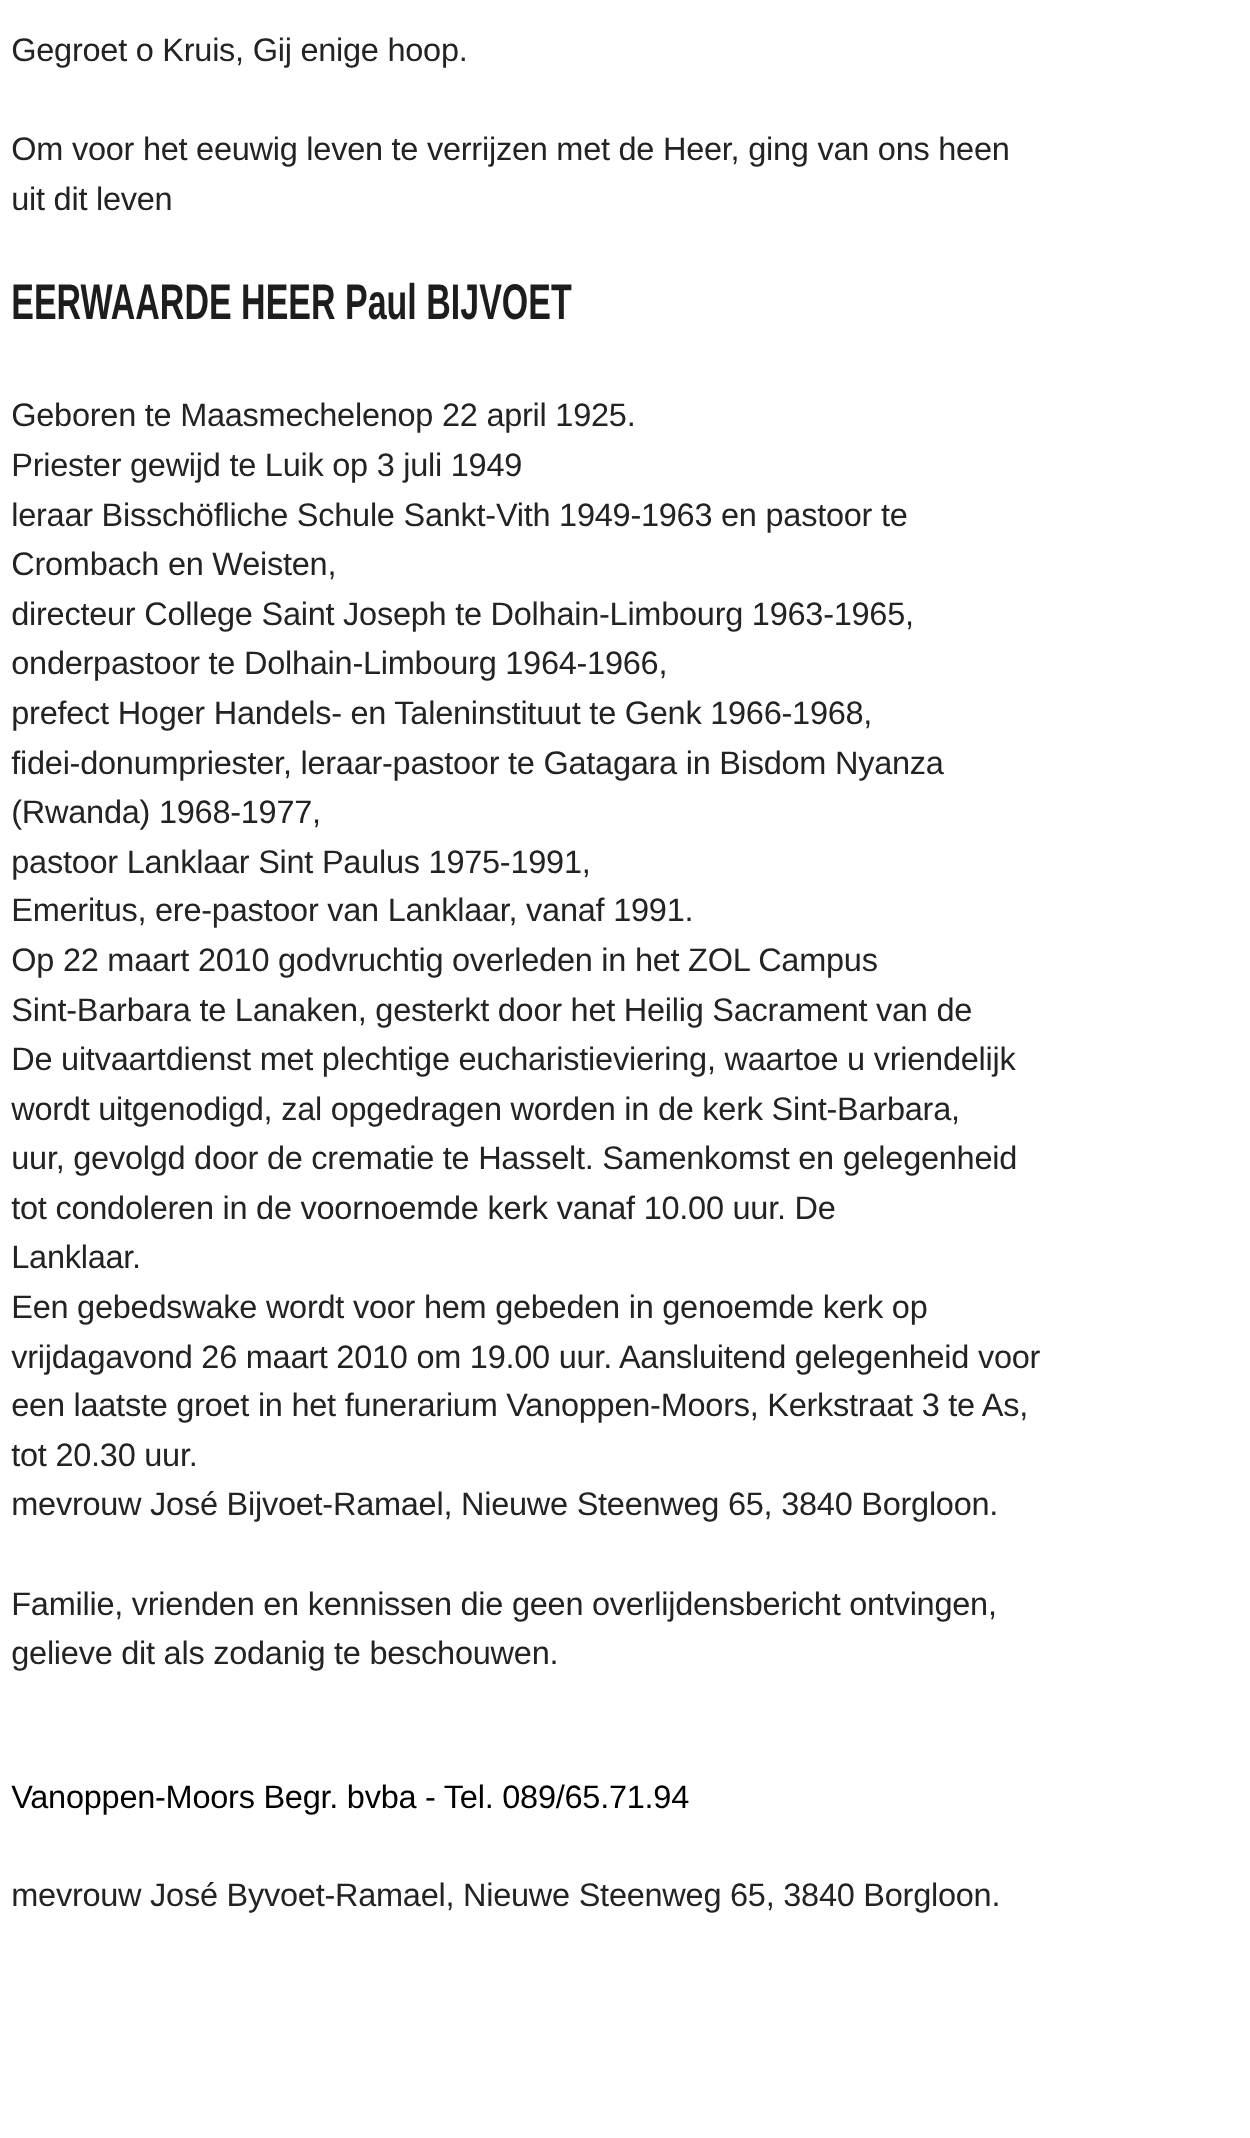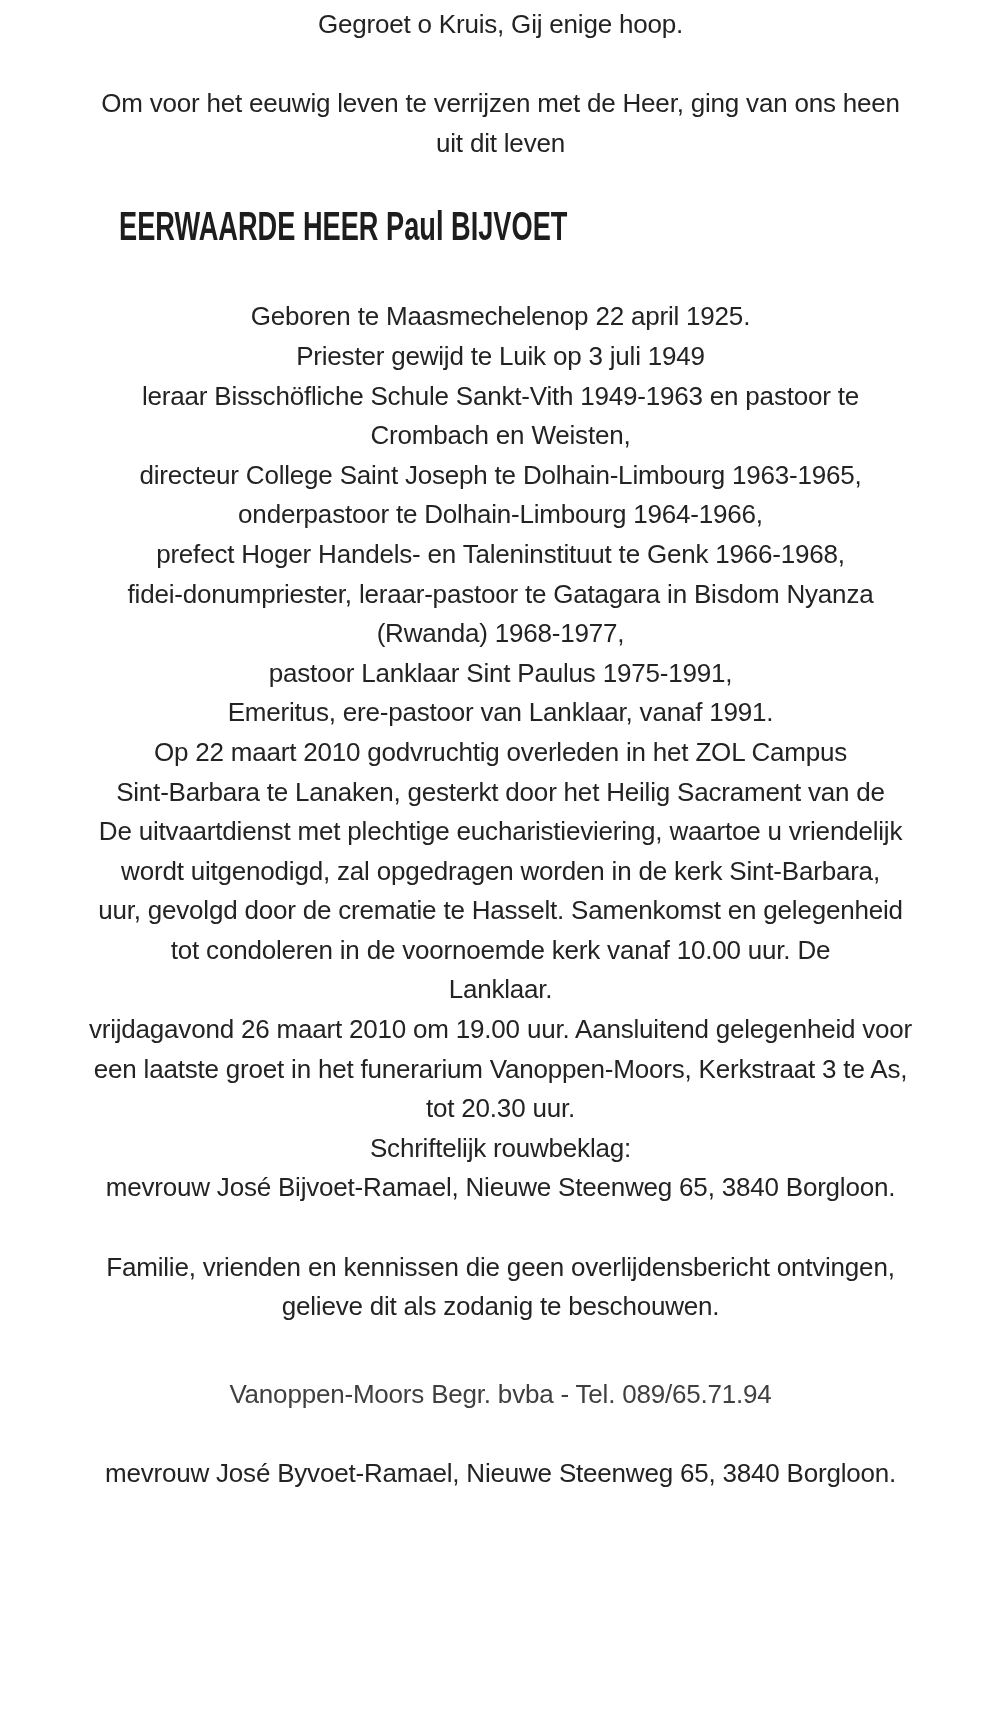--- a/index.html
+++ b/index.html
@@ -11,23 +11,22 @@
     width: 1000px;
     height: 1710px;
     overflow: hidden;
     font-family: "Liberation Sans", "DejaVu Sans", sans-serif;
     color: #232323;
   }
   .page {
     box-sizing: border-box;
     width: 1000px;
     height: 1710px;
-    padding: 5px 8px 0 9px;
+    padding: 21px 8px 0 9px;
     background: #ffffff;
-    text-align: center;
   }
   .line {
     font-size: 26px;
     line-height: 39.6px;
     letter-spacing: -0.2px;
     white-space: nowrap;
     color: #232323;
   }
   .gap-line { height: 39.6px; }
   .gap-a    { height: 46px; }
@@ -37,21 +36,22 @@
     margin-top: 38px;
     font-size: 40px;
     font-weight: bold;
     line-height: 50px;
     white-space: nowrap;
     transform: scaleX(0.68);
     transform-origin: 0 50%;
     color: #1d1d1d;
   }
   .muted {
-    color: #404040;
+    color: #000000;
+    margin-top: 27px;
   }
 </style>
 </head>
 <body>
 
 <div class="page">
 
   <div class="line">Gegroet o Kruis, Gij enige hoop.</div>
 
   <div class="gap-line"></div>
@@ -75,24 +75,24 @@
   <div class="line">(Rwanda) 1968-1977,</div>
   <div class="line">pastoor Lanklaar Sint Paulus 1975-1991,</div>
   <div class="line">Emeritus, ere-pastoor van Lanklaar, vanaf 1991.</div>
   <div class="line">Op 22 maart 2010 godvruchtig overleden in het ZOL Campus</div>
   <div class="line">Sint-Barbara te Lanaken, gesterkt door het Heilig Sacrament van de</div>
   <div class="line">De uitvaartdienst met plechtige eucharistieviering, waartoe u vriendelijk</div>
   <div class="line">wordt uitgenodigd, zal opgedragen worden in de kerk Sint-Barbara,</div>
   <div class="line">uur, gevolgd door de crematie te Hasselt. Samenkomst en gelegenheid</div>
   <div class="line">tot condoleren in de voornoemde kerk vanaf 10.00 uur. De</div>
   <div class="line">Lanklaar.</div>
+  <div class="line">Een gebedswake wordt voor hem gebeden in genoemde kerk op</div>
   <div class="line">vrijdagavond 26 maart 2010 om 19.00 uur. Aansluitend gelegenheid voor</div>
   <div class="line">een laatste groet in het funerarium Vanoppen-Moors, Kerkstraat 3 te As,</div>
   <div class="line">tot 20.30 uur.</div>
-  <div class="line">Schriftelijk rouwbeklag:</div>
   <div class="line">mevrouw José Bijvoet-Ramael, Nieuwe Steenweg 65, 3840 Borgloon.</div>
 
   <div class="gap-line"></div>
 
   <div class="line">Familie, vrienden en kennissen die geen overlijdensbericht ontvingen,</div>
   <div class="line">gelieve dit als zodanig te beschouwen.</div>
 
   <div class="gap-b"></div>
 
   <div class="line muted">Vanoppen-Moors Begr. bvba - Tel. 089/65.71.94</div>

